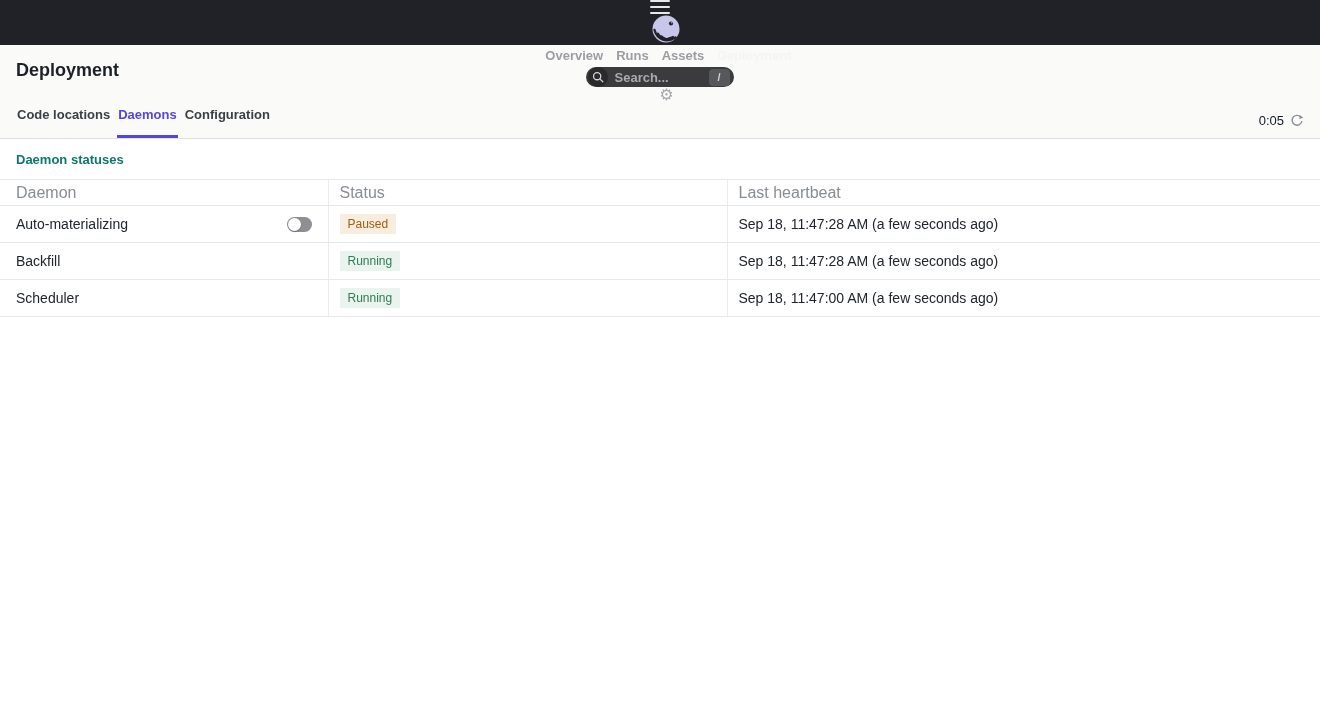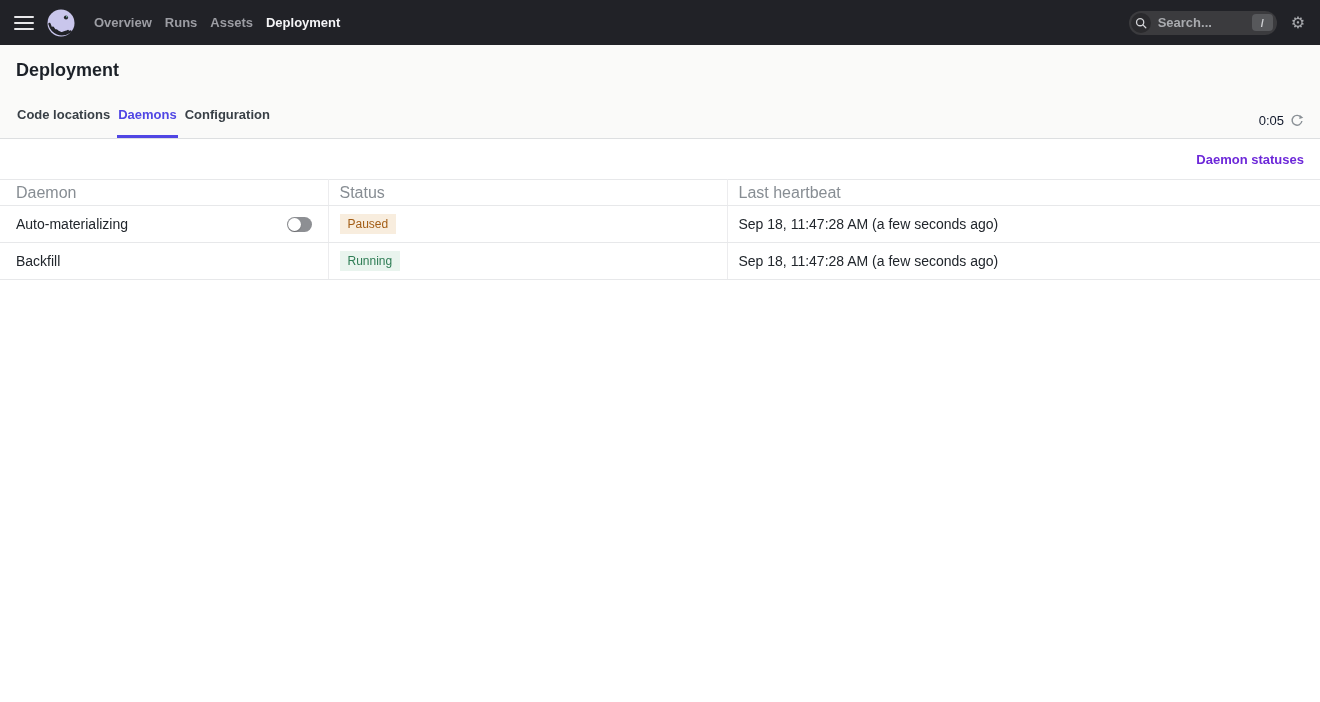--- a/index.html
+++ b/index.html
@@ -11,20 +11,21 @@
     overflow:hidden;
   }
 
   
   .topnav {
     height:45px;
     background:#212227;
     display:flex;
     align-items:center;
     padding:0 15px 0 14px;
+    flex-direction:column;
   }
   .hamburger { width:20px; display:flex; flex-direction:column; gap:4px; cursor:pointer; }
   .hamburger span { display:block; height:2px; background:#e8e8ea; border-radius:1px; }
   .logo { margin-left:12px; display:flex; align-items:center; cursor:pointer; }
   .nav-links { display:flex; align-items:center; gap:13px; margin-left:18px; }
   .nav-link {
     font-size:13px; font-weight:600; color:#9c9da3;
     cursor:pointer; white-space:nowrap; padding:4px 0;
   }
   .nav-link.active { color:#f5f5f7; }
@@ -59,21 +60,21 @@
   .tab {
     font-size:13px; font-weight:600; color:#394047;
     padding:0 1px 13px 1px; border-bottom:3px solid transparent; cursor:pointer;
   }
   .tab.active { color:#5046e4; border-bottom-color:#5046e4; }
   .refresh-meta { display:flex; align-items:center; gap:6px; padding-bottom:10px; }
   .timer { font-size:13px; color:#0f172a; }
   .refresh-btn { display:flex; align-items:center; cursor:pointer; }
 
   
-  .section-heading { font-size:13px; font-weight:700; color:#6d28d9; padding:13px 16px 12px 16px;text-align:right; }
+  .section-heading { font-size:13px; font-weight:700; color:#0f766e; padding:13px 16px 12px 16px; }
 
   table.daemons { width:100%; border-collapse:collapse; table-layout:fixed; }
   col.c1 { width:328px; } col.c2 { width:399px; } col.c3 { width:auto; }
   thead th {
     font-size:16px; font-weight:400; color:#878d93; text-align:left;
     height:26px; border-top:1px solid #e7e8ea; border-bottom:1px solid #e7e8ea;
     padding:0 8px 0 16px; vertical-align:middle;
   }
   thead th + th, tbody td + td { padding-left:11px; }
   th:nth-child(1), td:nth-child(1) { border-right:1px solid #ececee; }
@@ -194,14 +195,19 @@
         </div>
       </td>
       <td><span class="badge" data-kind="paused">Paused</span></td>
       <td><span class="heartbeat">Sep 18, 11:47:28 AM (a few seconds ago)</span></td>
     </tr>
     <tr>
       <td><span>Backfill</span></td>
       <td><span class="badge" data-kind="running">Running</span></td>
       <td><span class="heartbeat">Sep 18, 11:47:28 AM (a few seconds ago)</span></td>
     </tr>
+    <tr>
+      <td><span>Scheduler</span></td>
+      <td><span class="badge" data-kind="running">Running</span></td>
+      <td><span class="heartbeat">Sep 18, 11:47:00 AM (a few seconds ago)</span></td>
+    </tr>
   </tbody>
 </table>
 
 </body></html>

